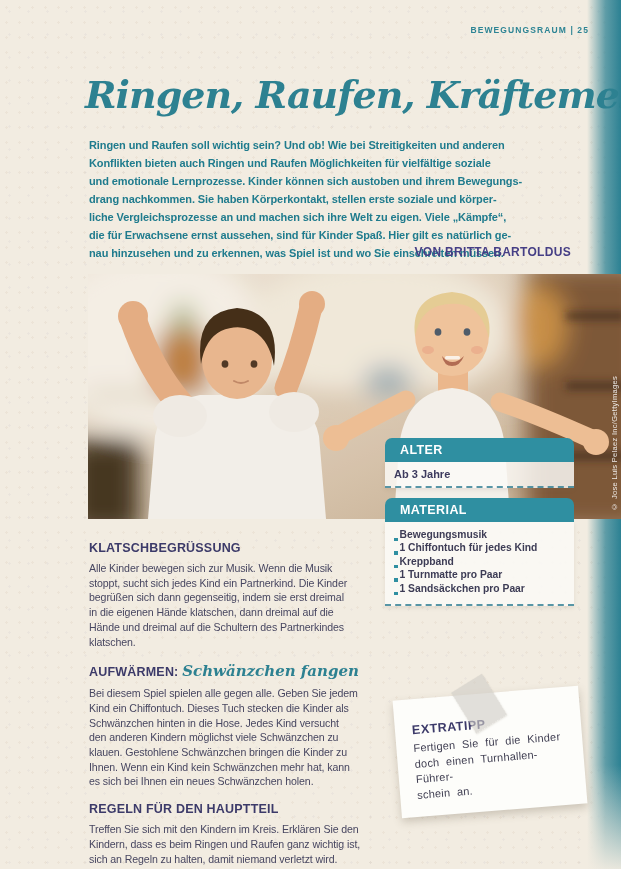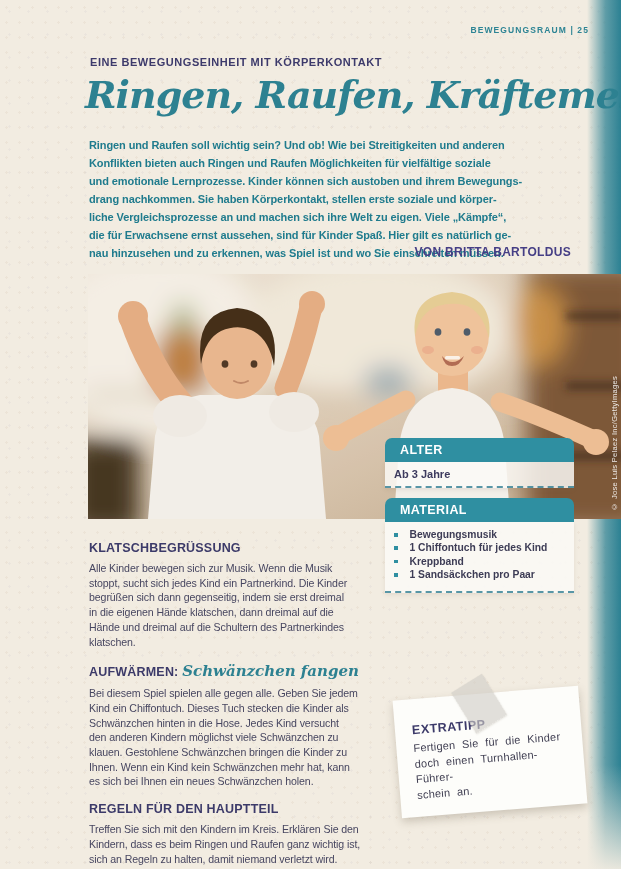--- a/index.html
+++ b/index.html
@@ -65,21 +65,21 @@
     box-shadow:0 2px 4px rgba(120,105,80,0.12);
   }
   .alter-value{
     display:block;padding:6px 8px 6px 9px;
     font-size:11px;font-weight:bold;color:#3d3b5e;
   }
   .material-list{
     list-style:none;margin:0;padding:6px 8px 9px 9px;
   }
   .material-list li{
-    display:flex;gap:12px;align-items:flex-start;
+    display:flex;gap:2px;align-items:flex-end;
     font-size:10.3px;font-weight:bold;line-height:13.4px;color:#3d3c55;
   }
   .bullet{
     flex:0 0 auto;width:3.5px;height:3.5px;margin-top:5px;background:#2f8fa1;
   }
   
   .left-col{position:absolute;left:89px;top:541px;width:292px;z-index:1;}
   .left-col h3{
     margin:0 0 6px 0;font-size:12.5px;font-weight:bold;letter-spacing:.2px;color:#3c3a69;
   }
@@ -113,21 +113,20 @@
 </style>
 </head>
 <body>
 
 <div class="page">
 
   <div class="edge-bar"></div>
 
   <div class="masthead">BEWEGUNGSRAUM | 25</div>
 
-  <div class="eyebrow">EINE BEWEGUNGSEINHEIT MIT KÖRPERKONTAKT</div>
 
   <h1 class="title">Ringen, Raufen, Kräftemessen</h1>
 
   <p class="intro">Ringen und Raufen soll wichtig sein? Und ob! Wie bei Streitigkeiten und anderen
 Konflikten bieten auch Ringen und Raufen Möglichkeiten für vielfältige soziale
 und emotionale Lernprozesse. Kinder können sich austoben und ihrem Bewegungs-
 drang nachkommen. Sie haben Körperkontakt, stellen erste soziale und körper-
 liche Vergleichsprozesse an und machen sich ihre Welt zu eigen. Viele „Kämpfe“,
 die für Erwachsene ernst aussehen, sind für Kinder Spaß. Hier gilt es natürlich ge-
 nau hinzusehen und zu erkennen, was Spiel ist und wo Sie einschreiten müssen.</p>
@@ -228,20 +227,24 @@
           <li>
               <span class="bullet"></span>
               <span>1 Chiffontuch für jedes Kind</span>
             </li>
           <li>
               <span class="bullet"></span>
               <span>Kreppband</span>
             </li>
           <li>
               <span class="bullet"></span>
+              <span>1 Turnmatte pro Paar</span>
+            </li>
+          <li>
+              <span class="bullet"></span>
               <span>1 Sandsäckchen pro Paar</span>
             </li>
         </ul>
       </div>
     </div>
   </aside>
 
   <main class="left-col">
     <h3>KLATSCHBEGRÜSSUNG</h3>
     <p>Alle Kinder bewegen sich zur Musik. Wenn die Musik

